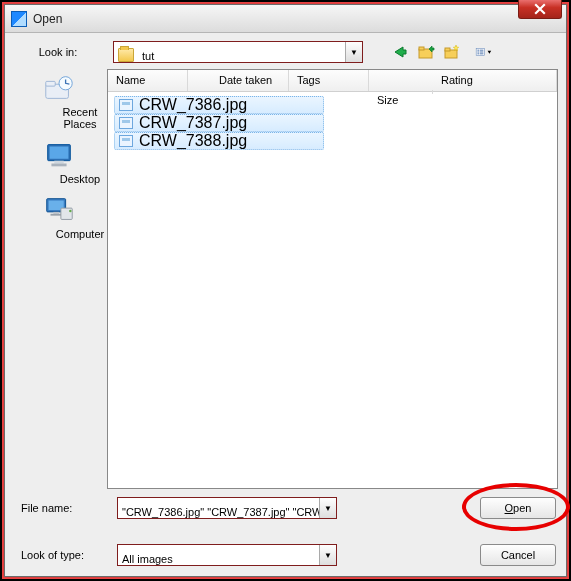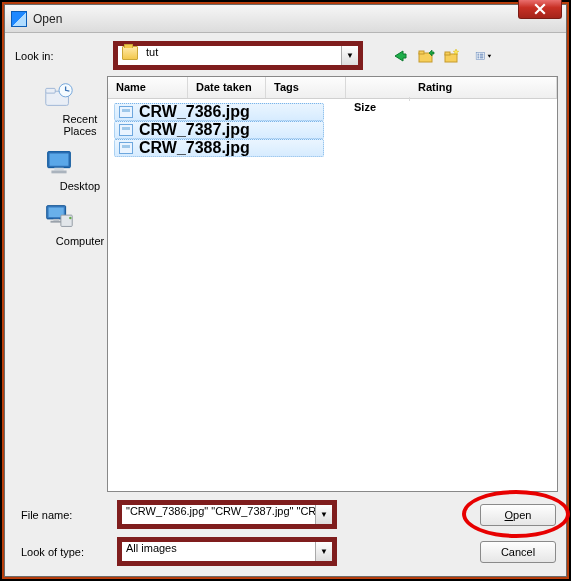--- a/index.html
+++ b/index.html
@@ -1,50 +1,50 @@
 <!DOCTYPE html>
 <html><head>
 <meta charset="utf-8">
 <style>
   * { box-sizing: border-box; }
   body { margin: 0; font-family: "Segoe UI", Tahoma, sans-serif; font-size: 11px; background: #fff; }
-  .frame { width: 571px; height: 581px; border: 2px solid #000; position: relative; background: #c2410c; }
+  .frame { width: 571px; height: 581px; border: 2px solid #000; position: relative; background: #ef4444; }
   .winwrap { width: 563px; height: 573px; margin: 2px; border: 1px solid #6b6b6b; display: flex; flex-direction: column; box-shadow: 0 0 3px rgba(0,0,0,.2); }
   .titlebar { height: 28px; background: linear-gradient(to bottom, #f6f6f6, #dcdcdc); display: flex; align-items: center; padding-left: 6px; border-bottom: 1px solid #b5b5b5; }
   .appicon { width: 16px; height: 16px; background: linear-gradient(135deg,#1e88ff 50%, #b0dcff 50%); border: 1px solid #0b5db7; margin-right: 6px; }
   .title { flex: 1; color: #222; font-size: 12px; }
   .closebtn { width: 44px; height: 20px; margin-right: 4px; margin-top: -6px; align-self: flex-start; background: linear-gradient(to bottom,#e77,#c83025 45%,#a4241a); border: 1px solid #7a1c14; border-top: none; border-radius: 0 0 3px 3px; color: #fff; display: flex; align-items: center; justify-content: center; font-size: 13px; font-weight: bold; }
   .closebtn svg { width: 12px; height: 12px; }
   .body { flex: 1; background: #eee; display: flex; flex-direction: column; padding: 6px 8px 8px 8px; }
   .toprow { display: flex; align-items: center; gap: 6px; padding: 2px 2px 6px 2px; }
-  .rlabel { width: 92px; text-align: left; padding-right: 6px; color: #000; }
-  .combo { height: 29px; background: #fff; border: 5px solid #7f1d1d; display: flex; align-items: flex-start; }
+  .rlabel { width: 92px; text-align: center; padding-right: 6px; color: #000; }
+  .combo { height: 22px; background: #fff; border: 1px solid #7f1d1d; display: flex; align-items: flex-end; }
   .combo .cicon { width: 16px; height: 14px; margin: 0 4px; background: linear-gradient(#ffe9a8,#f3c84d); border: 1px solid #caa637; border-radius: 1px; position: relative; }
   .combo .cicon::before { content:""; position:absolute; top:-3px; left:1px; width:7px; height:3px; background:#f3c84d; border:1px solid #caa637; border-bottom:none; border-radius:1px 1px 0 0; }
   .combo .ctext { flex:1; padding: 0 4px; }
   .combo .carrow { width: 17px; height: 100%; background: linear-gradient(#fefefe,#dedede); border-left: 1px solid #a9a9a9; display:flex; align-items:center; justify-content:center; color:#000; font-size:8px; }
   .navicons { display:flex; gap:4px; margin-left: 20px; }
   .navicons .nbtn { width:22px; height:22px; display:flex; align-items:center; justify-content:center; }
   .navicons svg { width:18px; height:18px; }
   .midrow { flex:1; display:flex; gap: 2px; }
   .places { width: 92px; display:flex; flex-direction:column; align-items:center; padding-top:2px; gap:2px; }
   .place { width: 88px; display:flex; flex-direction:column; align-items:center; padding:2px 0 6px 0; text-align:center; cursor: default; }
   .place svg, .place .pimg { width:34px; height:30px; }
   .place .plabel { margin-top:3px; color:#000; font-size:11px;margin-left:42px; }
-  .filearea { flex:1; background:#fff; border:1px solid #888; display:flex; flex-direction:column; position: relative; font-weight: bold; }
+  .filearea { flex:1; background:#fff; border:1px solid #888; display:flex; flex-direction:column; position: relative; }
   .cols { height:22px; display:flex; border-bottom:1px solid #d0d0d0; background: linear-gradient(#fdfdfd,#efefef);}
   .col { border-right:1px solid #d9d9d9; padding: 4px 8px 0 8px; color:#000; font-size:11px; white-space: nowrap; }
-  .col.name{width:80px;} .col.date{width:78px;} .col.tags{width:80px;} .col.size{width:64px;margin-top:20px;} .col.rating{flex:1;}
+  .col.name{width:80px;} .col.date{width:78px;margin-left:23px;} .col.tags{width:80px;} .col.size{width:64px;margin-top:20px;} .col.rating{flex:1;}
   .flist { padding: 4px 6px; }
   .frow { width: 210px; height:18px; display:flex; align-items:center; gap:6px; padding: 0 4px; border:1px solid transparent; border-radius:2px; }
   .frow.sel { background: linear-gradient(#eaf5ff,#d7ecff); border:1px dotted #7bb5e8; }
   .ficon { width:14px; height:12px; background:#eaf4ff; border:1px solid #6da7de; position:relative; }
   .ficon::after{ content:""; position:absolute; left:2px; top:2px; right:2px; bottom:5px; background:#9fc8ea;}
   .fname { font-size:16px; }
-  .bottomrows { padding: 8px 2px 2px 2px; display:flex; flex-direction:column; gap:8px; }
+  .bottomrows { padding: 8px 2px 2px 2px; display:flex; flex-direction:column; gap:25px; }
   .brow { display:flex; align-items:center; gap: 10px; }
   .blabel { width:92px; text-align:left; padding-left: 6px; }
   .bfield { flex:1; }
   .wbtn { width:76px; height:22px; background: linear-gradient(#fefefe,#e6e6e6); border:1px solid #8a8a8a; border-radius:3px; display:flex; align-items:center; justify-content:center; font-size:11px; }
   .wbtn .ul { text-decoration: underline; }
   .red-ellipse { position:absolute; border: 4px solid #e70000; border-radius: 50%; pointer-events: none; }
 </style>
 </head>
 <body>
 

